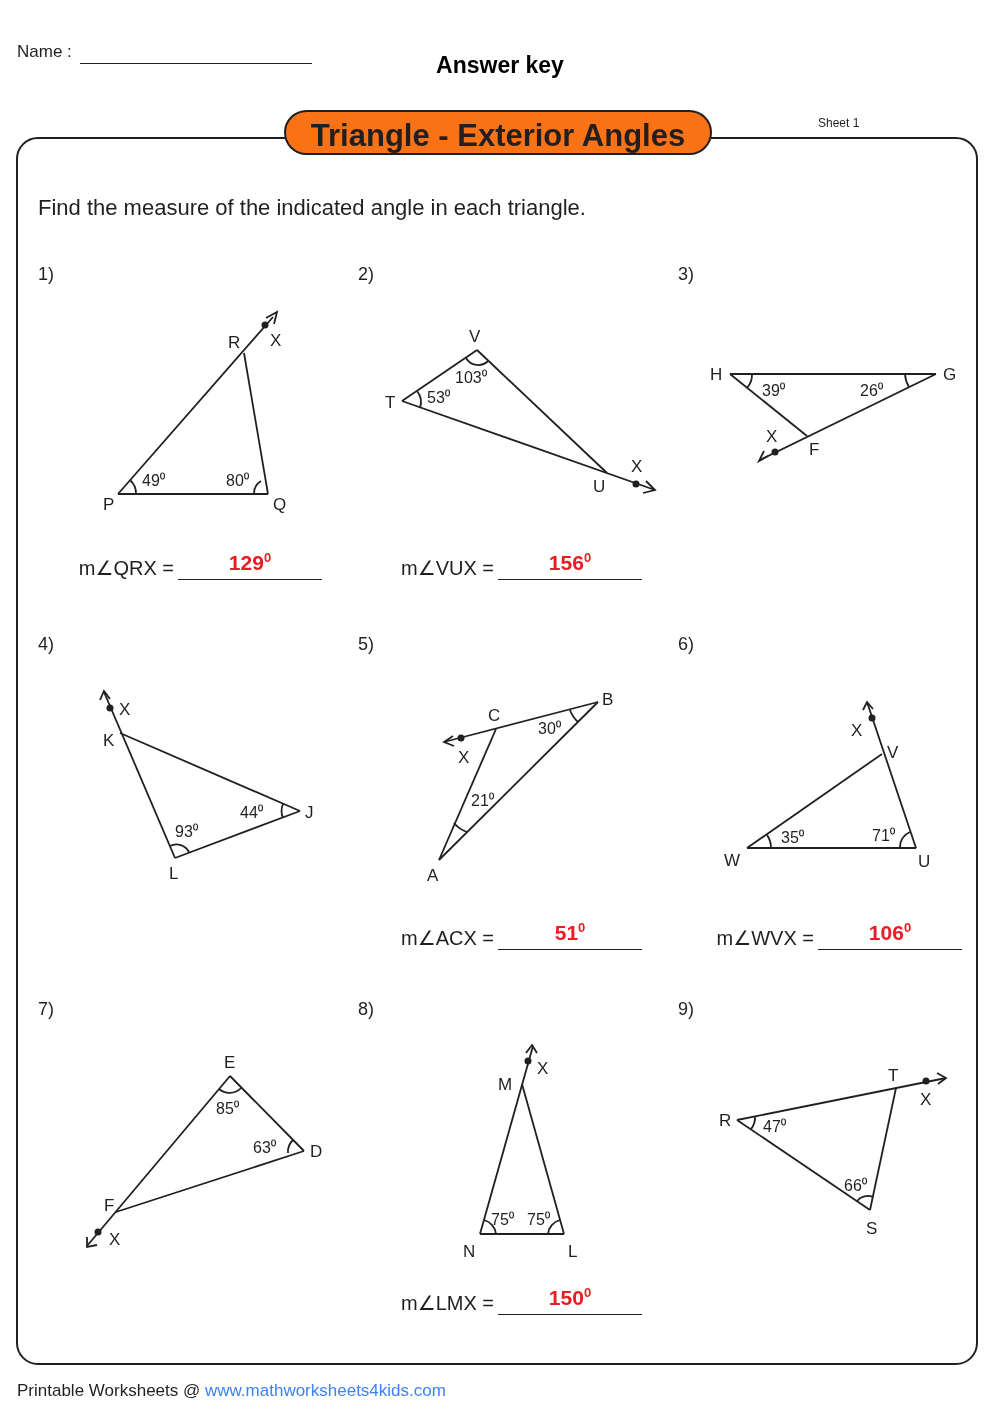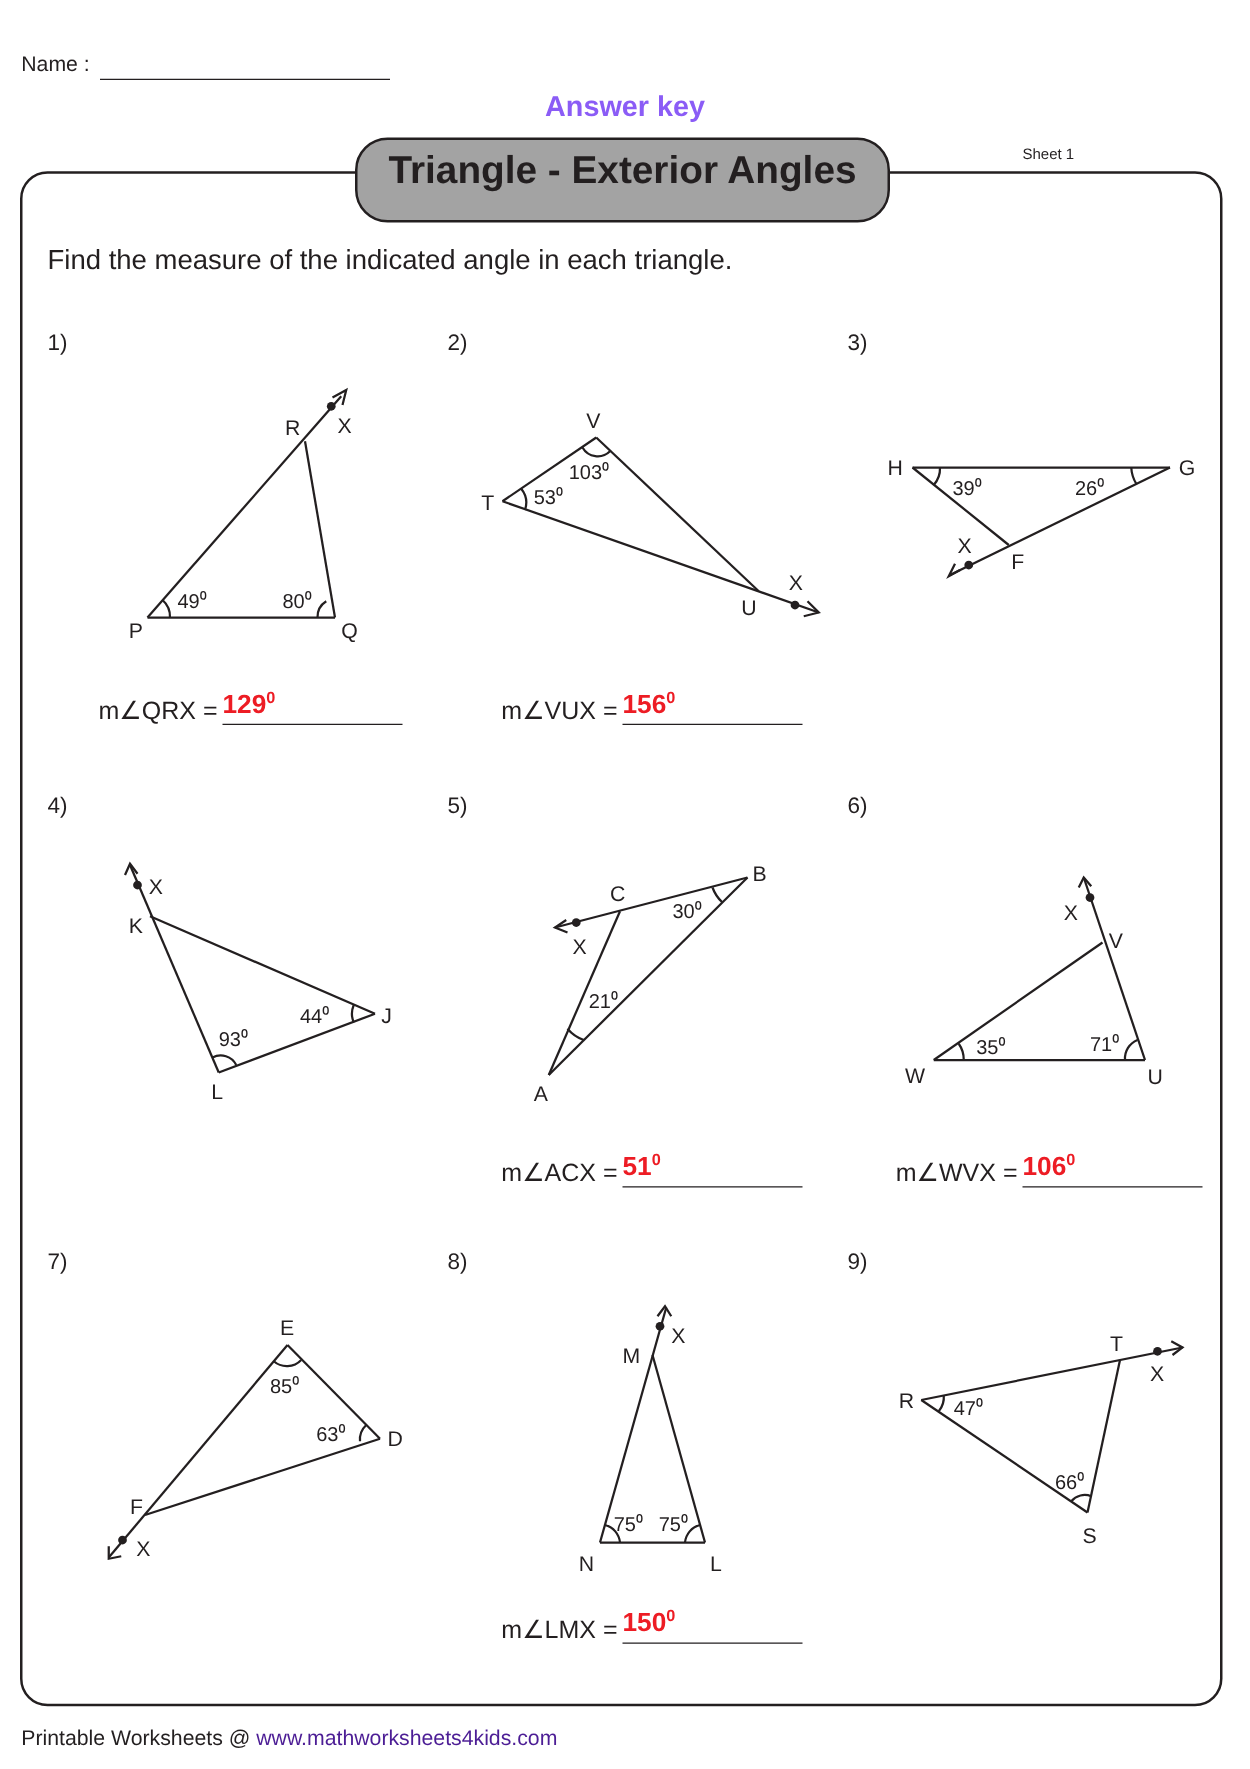--- a/index.html
+++ b/index.html
@@ -1,33 +1,33 @@
 <!DOCTYPE html>
 <html><head>
 <meta charset="utf-8">
 <style>
   html, body { margin:0; padding:0; background:#ffffff; }
   body { width:1000px; height:1415px; position:relative; font-family:"Liberation Sans", sans-serif; color:#231f20; overflow:hidden; }
   .name-label { position:absolute; left:17px; top:42px; font-size:17px; }
   .name-line { position:absolute; left:80px; top:63px; width:232px; border-bottom:1.5px solid #231f20; height:0; }
-  .answer-key { position:absolute; left:0; width:1000px; top:52px; text-align:center; font-size:23px; font-weight:bold; color:#8b5cf6;margin-top:20px; }
+  .answer-key { position:absolute; left:0; width:1000px; top:52px; text-align:center; font-size:23px; font-weight:bold; color:#000000; }
   .sheet { position:absolute; left:818px; top:116px; font-size:12px; }
   .frame { position:absolute; left:16px; top:137px; width:962px; height:1228px; border:2px solid #231f20; border-radius:22px; box-sizing:border-box; }
-  .title-pill { position:absolute; left:284px; top:110px; width:428px; height:68px; border:2px solid #231f20; border-radius:26px; background:#a3a3a3; box-sizing:border-box; text-align:center; line-height:48px; font-size:31px; font-weight:bold; }
+  .title-pill { position:absolute; left:284px; top:110px; width:428px; height:45px; border:2px solid #231f20; border-radius:26px; background:#f97316; box-sizing:border-box; text-align:center; line-height:48px; font-size:31px; font-weight:bold; }
   .instructions { position:absolute; left:38px; top:195px; font-size:22px; }
   .problem { position:absolute; width:320px; height:340px; }
   .pnum { position:absolute; left:8px; top:4px; font-size:18px; }
   .problem svg { position:absolute; left:0; top:0; }
   .answer-row { position:absolute; top:292px; left:0; width:320px; height:30px; }
   .answer-label { position:absolute; right:176px; top:4px; font-size:20px; white-space:nowrap; }
   .answer-line { position:absolute; left:148px; top:27px; width:144px; border-bottom:1.5px solid #231f20; }
-  .answer-value { position:absolute; left:148px; width:144px; top:-2px; font-size:21px; font-weight:bold; color:#ed1c24; }
+  .answer-value { position:absolute; left:148px; width:144px; top:-2px; text-align:center; font-size:21px; font-weight:bold; color:#ed1c24; }
   .answer-value sup { font-size:13px; }
   .footer { position:absolute; left:17px; top:1381px; font-size:17px; }
-  .footer a { color:#4c1d95; text-decoration:none; }
+  .footer a { color:#3b82f6; text-decoration:none; }
   svg text { font-family:"Liberation Sans", sans-serif; fill:#231f20; }
 </style>
 </head>
 <body>
 
 <div class="name-label">Name :</div>
 <div class="name-line"></div>
 <div class="answer-key">Answer key</div>
 <div class="sheet">Sheet 1</div>
 

